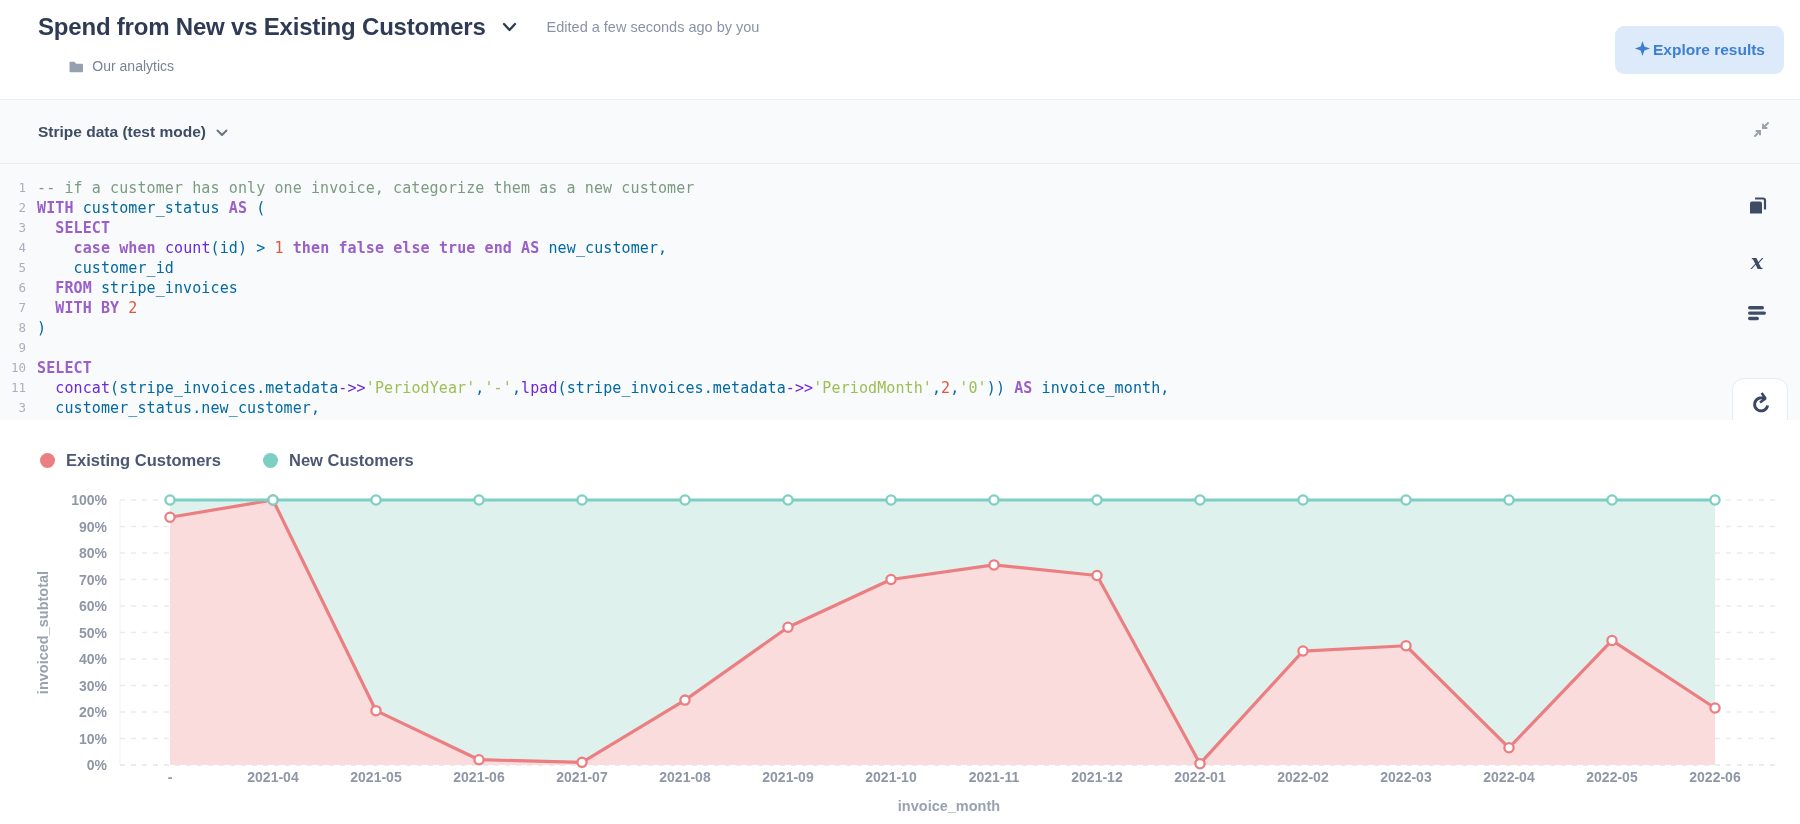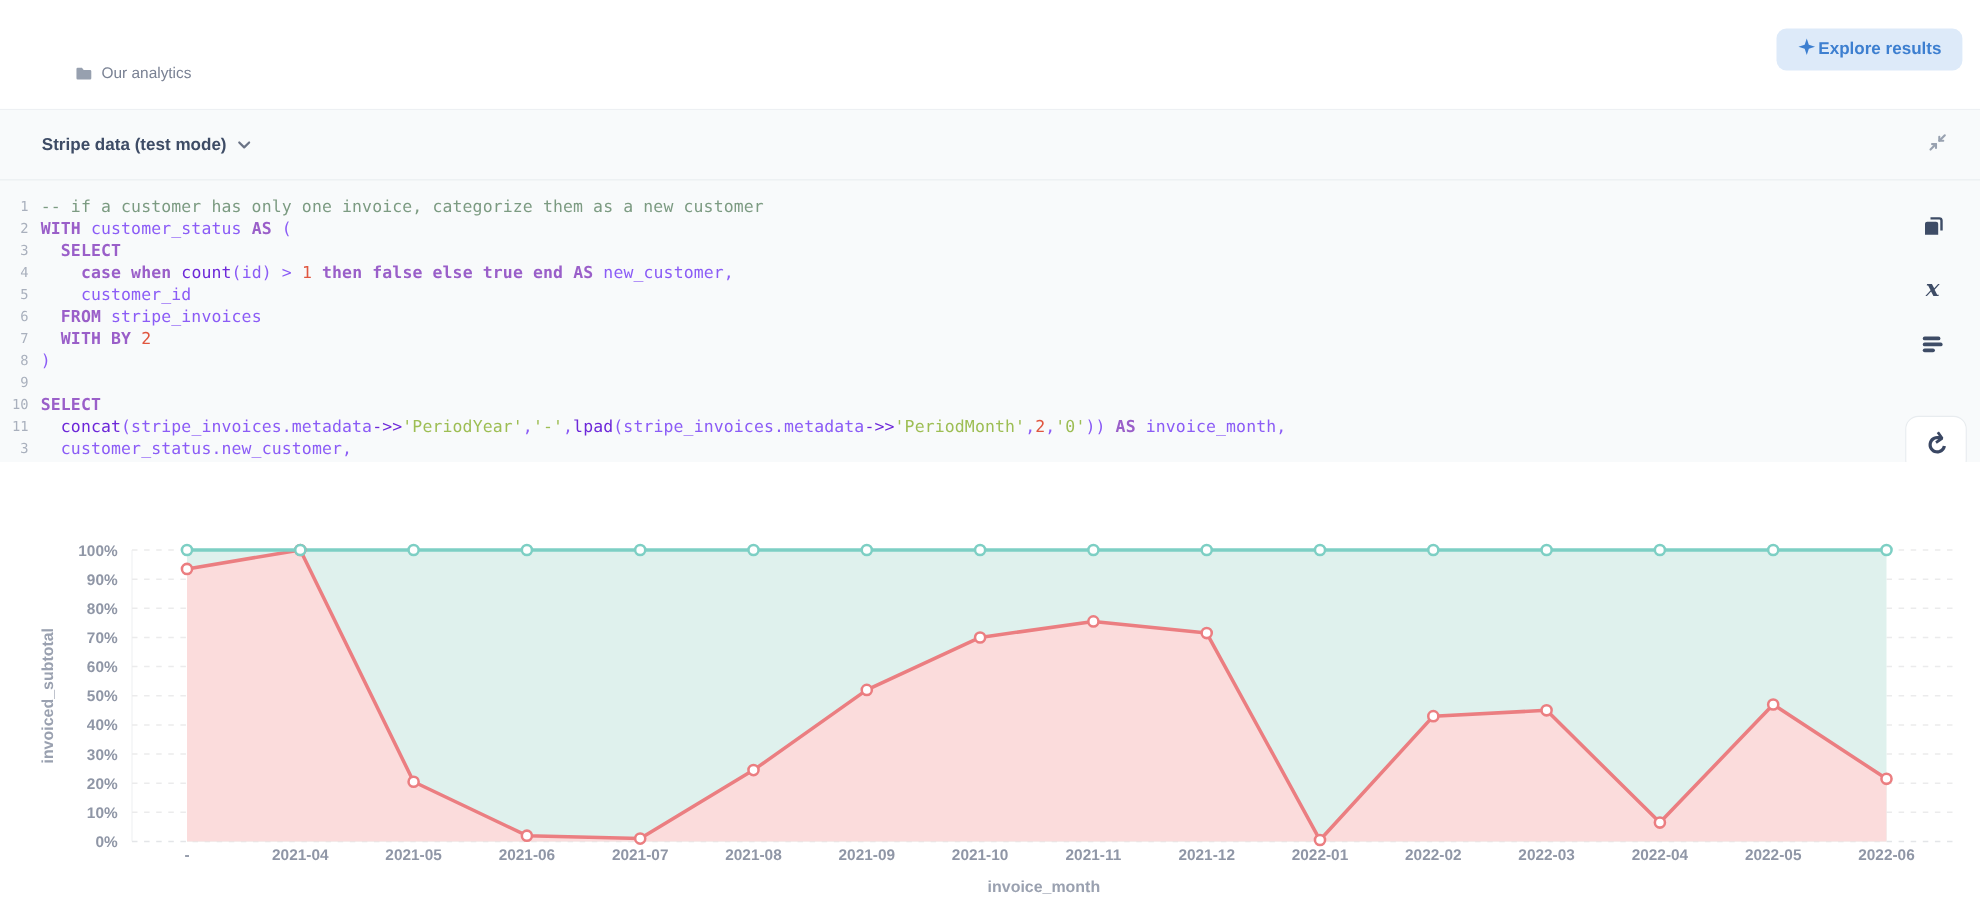--- a/index.html
+++ b/index.html
@@ -8,41 +8,41 @@
 
   
   .header{position:absolute;left:0;top:0;width:1800px;height:99px;background:#fff;}
   .title-row{position:absolute;left:38px;top:13px;display:flex;align-items:center;}
   .page-title{margin:0;font-size:24px;font-weight:700;color:#2F3B54;letter-spacing:-0.2px;}
   .title-chevron{margin-left:16px;display:flex;align-items:center;cursor:pointer;}
   .edited-note{margin-left:30px;font-size:14.5px;color:#8A93A5;}
   .breadcrumbs{position:absolute;left:38px;top:58px;display:flex;align-items:center;gap:26px;flex-direction:column;}
   .crumb{display:flex;align-items:center;gap:8px;font-size:14px;color:#7A8294;cursor:pointer;}
   .crumb svg{display:block;}
-  .explore-btn{position:absolute;right:16px;top:26px;height:38px;display:flex;align-items:center;gap:2px;
+  .explore-btn{position:absolute;right:16px;top:26px;height:48px;display:flex;align-items:center;gap:2px;
                padding:0 19px;background:#DDEAF9;border:none;border-radius:9px;cursor:pointer;
                font-family:"Liberation Sans",sans-serif;font-size:15.5px;font-weight:700;color:#3D7FD0;}
 
   
   .editor{position:absolute;left:0;top:99px;width:1800px;height:321px;background:#F8FAFB;
           border-top:1px solid #EDF0F3;overflow:hidden;}
   .editor-bar{position:absolute;left:0;top:0;width:1800px;height:63px;border-bottom:1px solid #E9EDF0;
               display:flex;align-items:center;}
   .ds-select{display:flex;align-items:center;gap:10px;margin-left:38px;cursor:pointer;}
   .ds-name{font-size:15.5px;font-weight:700;color:#3E4C66;}
   .collapse-btn{position:absolute;right:26px;top:18px;width:26px;height:26px;background:none;border:none;
                 cursor:pointer;padding:0;display:flex;align-items:center;justify-content:center;}
   .code{position:absolute;left:4px;top:78px;}
   .code-line{display:flex;height:20px;line-height:20px;}
   .ln{width:22px;text-align:right;font-family:"DejaVu Sans Mono",monospace;font-size:12.5px;color:#A9B0BD;
       flex:none;}
   .lc{padding-left:11px;font-family:"DejaVu Sans Mono",monospace;font-size:15px;letter-spacing:0.1px;
       white-space:pre;color:#3E4C66;text-align:right;}
   .tok-c{color:#7C9B82;} .tok-k{color:#9A5FC9;font-weight:bold;} .tok-f{color:#6d28d9;}
-  .tok-n{color:#E0563F;} .tok-s{color:#9DBE54;} .tok-p{color:#8b5cf6;}
+  .tok-n{color:#E0563F;} .tok-s{color:#9DBE54;} .tok-p{color:#0369a1;}
   .rail{position:absolute;right:31px;top:95px;display:flex;flex-direction:column;gap:30px;align-items:center;}
   .rail-btn{width:24px;height:24px;background:none;border:none;padding:0;cursor:pointer;
             display:flex;align-items:center;justify-content:center;}
   .x-glyph{font-family:"DejaVu Serif",serif;font-style:italic;font-weight:700;font-size:21px;color:#3E4C66;line-height:1;}
   .refresh-btn{position:absolute;right:12px;top:278px;width:56px;height:52px;background:#fff;
                border:1.5px solid #E8ECEF;border-radius:12px;cursor:pointer;
                display:flex;align-items:center;justify-content:center;}
   .refresh-glyph{font-family:"DejaVu Sans",sans-serif;font-size:25px;font-weight:700;color:#3A4763;
                  transform:rotate(55deg);line-height:1;}
 
@@ -53,20 +53,29 @@
   .legend-dot{width:15px;height:15px;border-radius:50%;flex:none;}
   .legend-label{font-size:16.5px;font-weight:700;color:#4C5773;}
   #plot{position:absolute;left:0;top:0;}
 </style>
 </head>
 <body>
 
 <div class="canvas">
 
   <div class="header">
+    <div class="title-row">
+      <h1 class="page-title">Spend from New vs Existing Customers</h1>
+      <span class="title-chevron">
+        <svg width="15" height="10" viewBox="0 0 15 10">
+            <polyline points="2,2 7.5,8 13,2" fill="none" stroke="#2F3B54" stroke-width="2.3" stroke-linecap="round" stroke-linejoin="round"></polyline>
+          </svg>
+      </span>
+      <span class="edited-note">Edited a few seconds ago by you</span>
+    </div>
     <div class="breadcrumbs">
       <span class="crumb">
         <span>
           <svg width="16" height="15" viewBox="0 0 16 15">
               <path d="M1.5 3.8 a1.1 1.1 0 0 1 1.1-1.1 h3.9 l1.6 2 h5.8 a1.1 1.1 0 0 1 1.1 1.1 v6.4 a1.1 1.1 0 0 1 -1.1 1.1 h-11.3 a1.1 1.1 0 0 1 -1.1 -1.1 z" fill="#97A0AF"></path>
             </svg>
         </span>
         <span>Our analytics</span>
       </span>
       <span class="crumb">
@@ -185,20 +194,30 @@
         </span>
       </button>
     </div>
 
     <button class="refresh-btn">
       <span class="refresh-glyph">↻</span>
     </button>
   </div>
 
   <div class="chart-section">
+    <div class="legend">
+      <span class="legend-item">
+        <span class="legend-dot" style="background: rgb(235, 126, 129);"></span>
+        <span class="legend-label">Existing Customers</span>
+      </span>
+      <span class="legend-item">
+        <span class="legend-dot" style="background: rgb(125, 207, 196);"></span>
+        <span class="legend-label">New Customers</span>
+      </span>
+    </div>
     <svg id="plot" width="1800" height="404" viewBox="0 0 1800 404">
         <line x1="120" y1="80" x2="120" y2="345" stroke="#EFF1F3" stroke-width="1"></line>
         <line x1="120" y1="345" x2="1778" y2="345" stroke="#E3E5E8" stroke-width="1.4" stroke-dasharray="5 6"></line>
         <text x="107" y="350" text-anchor="end" font-family="&quot;Liberation Sans&quot;,sans-serif" font-size="14" font-weight="700" fill="#8F96A6">0%</text>
         <line x1="120" y1="318.5" x2="1778" y2="318.5" stroke="#EBEBEC" stroke-width="1.4" stroke-dasharray="5 6"></line>
         <text x="107" y="323.5" text-anchor="end" font-family="&quot;Liberation Sans&quot;,sans-serif" font-size="14" font-weight="700" fill="#8F96A6">10%</text>
         <line x1="120" y1="292" x2="1778" y2="292" stroke="#EBEBEC" stroke-width="1.4" stroke-dasharray="5 6"></line>
         <text x="107" y="297" text-anchor="end" font-family="&quot;Liberation Sans&quot;,sans-serif" font-size="14" font-weight="700" fill="#8F96A6">20%</text>
         <line x1="120" y1="265.5" x2="1778" y2="265.5" stroke="#EBEBEC" stroke-width="1.4" stroke-dasharray="5 6"></line>
         <text x="107" y="270.5" text-anchor="end" font-family="&quot;Liberation Sans&quot;,sans-serif" font-size="14" font-weight="700" fill="#8F96A6">30%</text>

